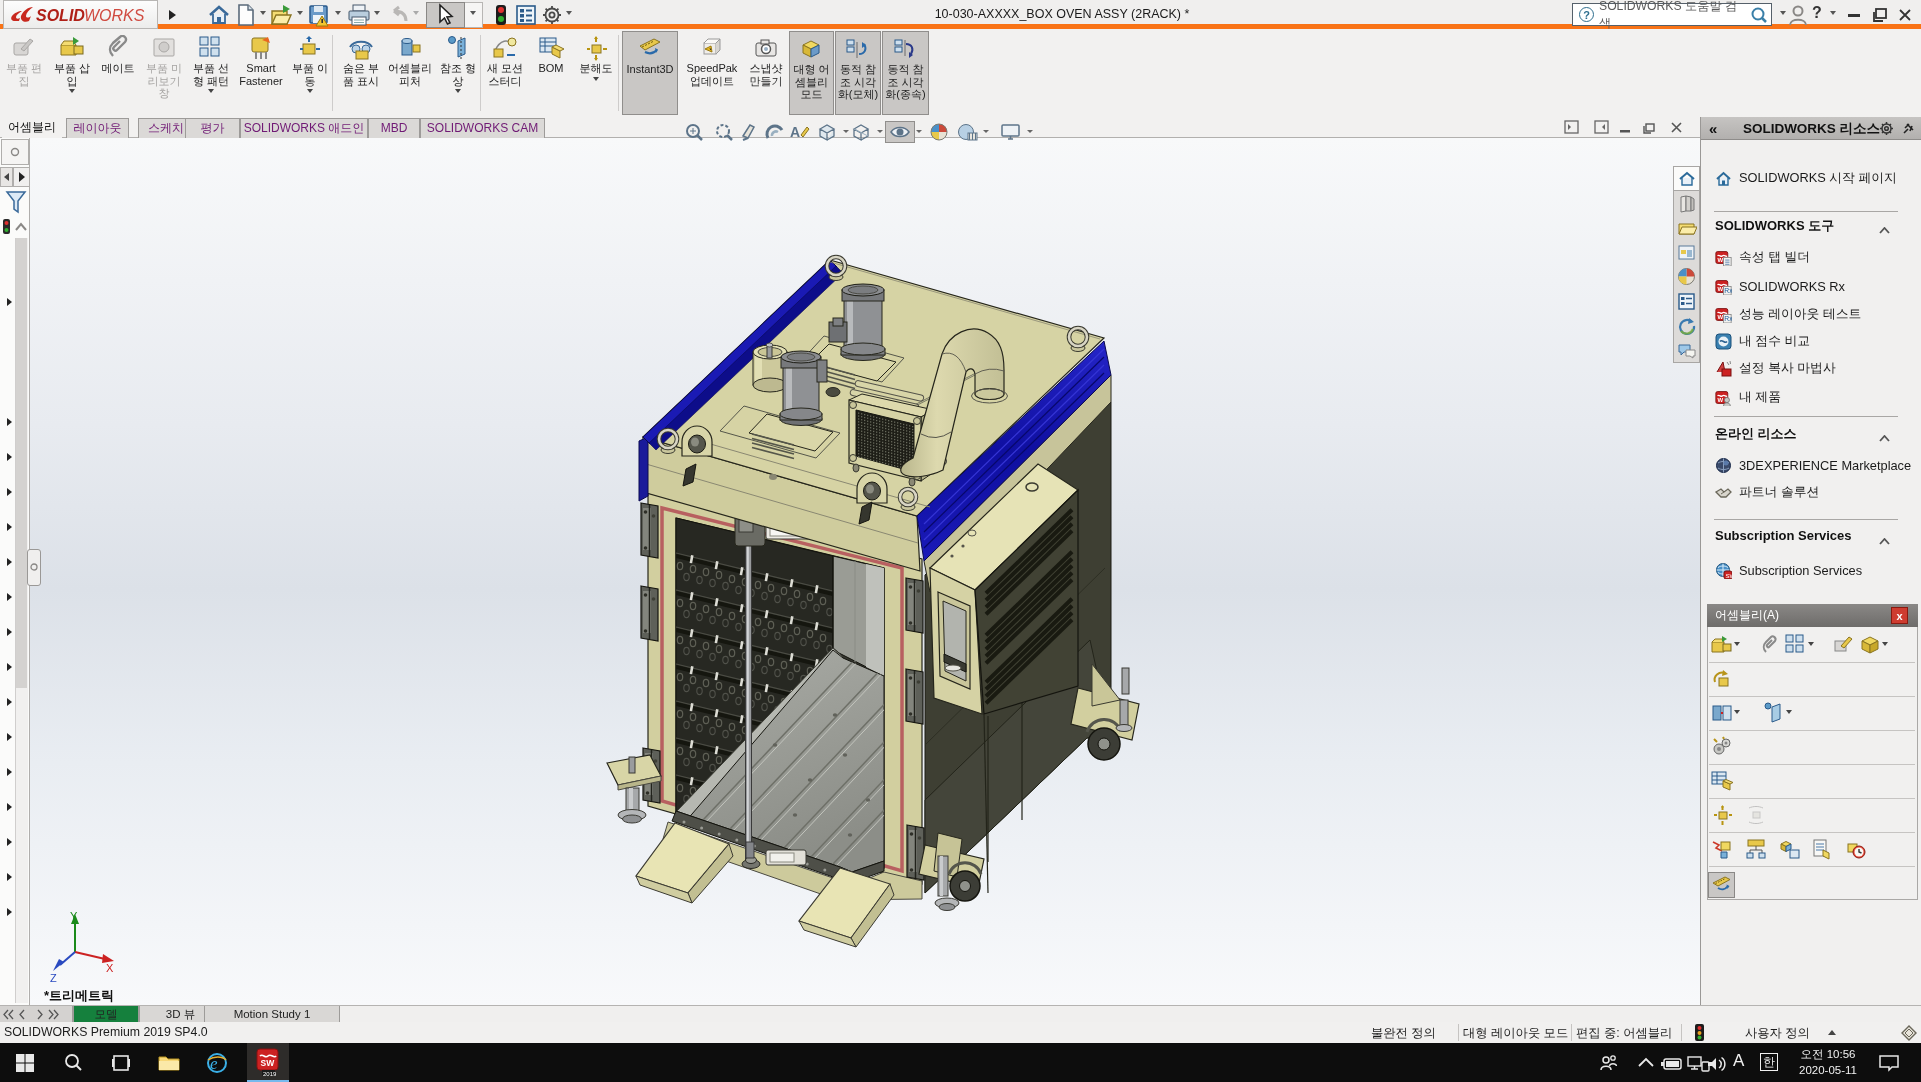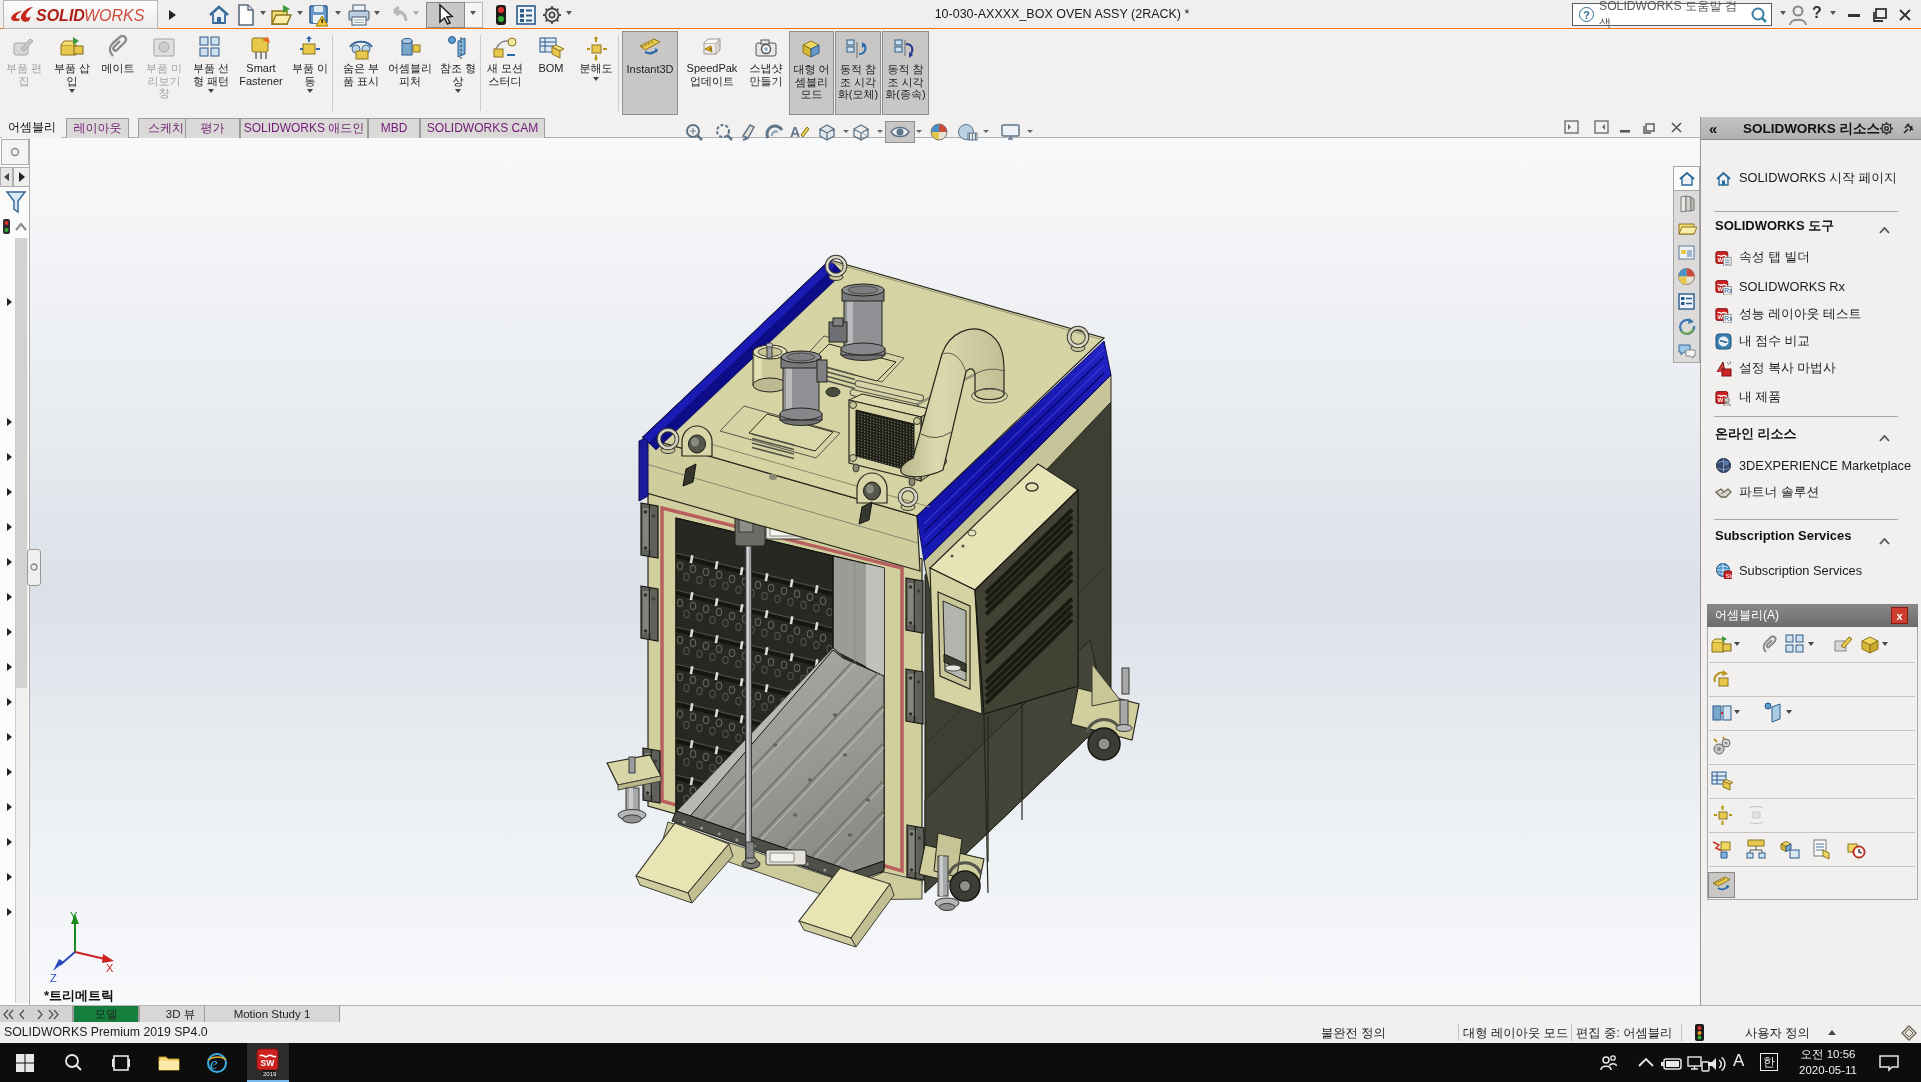--- a/index.html
+++ b/index.html
@@ -1,15 +1,15 @@
 <!DOCTYPE html>
 <html><head><meta charset="utf-8"><style>
 *{margin:0;padding:0;box-sizing:border-box}
 html,body{width:1921px;height:1082px;overflow:hidden;font-family:"Liberation Sans",sans-serif;background:#f0efee}
-#titlebar{position:absolute;left:0;top:0;width:1921px;height:29px;background:#f0efee;border-bottom:1px solid #f97316}
+#titlebar{position:absolute;left:0;top:0;width:1921px;height:29px;background:#f0efee;border-bottom:5px solid #f97316}
 #logo{position:absolute;left:3px;top:0;width:155px;height:29px;background:linear-gradient(180deg,#fdfdfd,#ececeb);border:1px solid #b8b6b4;display:flex;align-items:center;justify-content:center}
 .tbico{position:absolute;top:3px;width:24px;height:24px;display:flex;align-items:center;justify-content:center}
 .dd{position:absolute;top:11px;width:0;height:0;border-left:3.5px solid transparent;border-right:3.5px solid transparent;border-top:4px solid #555}
 #title-center{position:absolute;left:852px;top:7px;width:420px;text-align:center;font-size:12.5px;color:#1a1a1a;white-space:nowrap}
 #searchbox{position:absolute;left:1572px;top:3px;width:200px;height:23px;background:#fff;border:1.5px solid #55606a;display:flex;align-items:center}
 #searchbox .qm{width:15px;height:15px;border-radius:50%;border:1.5px solid #2e6e8e;color:#2e6e8e;font-size:11px;font-weight:bold;text-align:center;line-height:14px;margin:0 5px 0 6px;flex:none}
 #searchbox .stext{color:#5a5a5a;font-size:12.2px;flex:1}
 #ribbon{position:absolute;left:0;top:29px;width:1921px;height:88px;background:#f2f1f0}
 .rbtn{position:absolute;top:2px;height:84px;text-align:center;font-size:11px;color:#222;line-height:12.5px}
 .rbtn .ric{margin:4px auto 1px auto;width:26px;height:26px}
@@ -1578,21 +1578,21 @@
       <path d="M24 4 L20 8.5 L24 13" stroke="#555" fill="none" stroke-width="1.3"></path>
       <path d="M38 4 L42 8.5 L38 13" stroke="#555" fill="none" stroke-width="1.3"></path>
       <path d="M49 4 L53 8.5 L49 13 M54 4 L58 8.5 L54 13" stroke="#555" fill="none" stroke-width="1.3"></path>
     </svg>
 <div class="mtab active" style="left:73px;width:66px">모델</div>
 <div class="mtab" style="left:139px;width:83px">3D 뷰</div>
 <div class="mtab" style="left:204px;width:136px">Motion Study 1</div>
 </div>
 <div id="statusbar">
 <div class="sfield" style="left:4px">SOLIDWORKS Premium 2019 SP4.0</div>
-<div class="sfield" style="left:1321px">불완전 정의</div>
+<div class="sfield" style="left:1371px">불완전 정의</div>
 <div class="ssep" style="left:1458px"></div>
 <div class="sfield" style="left:1463px">대형 레이아웃 모드</div>
 <div class="ssep" style="left:1571px"></div>
 <div class="sfield" style="left:1576px">편집 중: 어셈블리</div>
 <div class="ssep" style="left:1681px"></div>
 <div class="sfield" style="left:1745px">사용자 정의</div>
 <svg width="12" height="20" style="position:absolute;left:1694px;top:1px">
       <rect x="1" y="1" width="9" height="17" rx="2" fill="#1c1c1c"></rect>
       <circle cx="5.5" cy="5" r="2" fill="#e03030"></circle>
       <circle cx="5.5" cy="10" r="2" fill="#e8a020"></circle>

